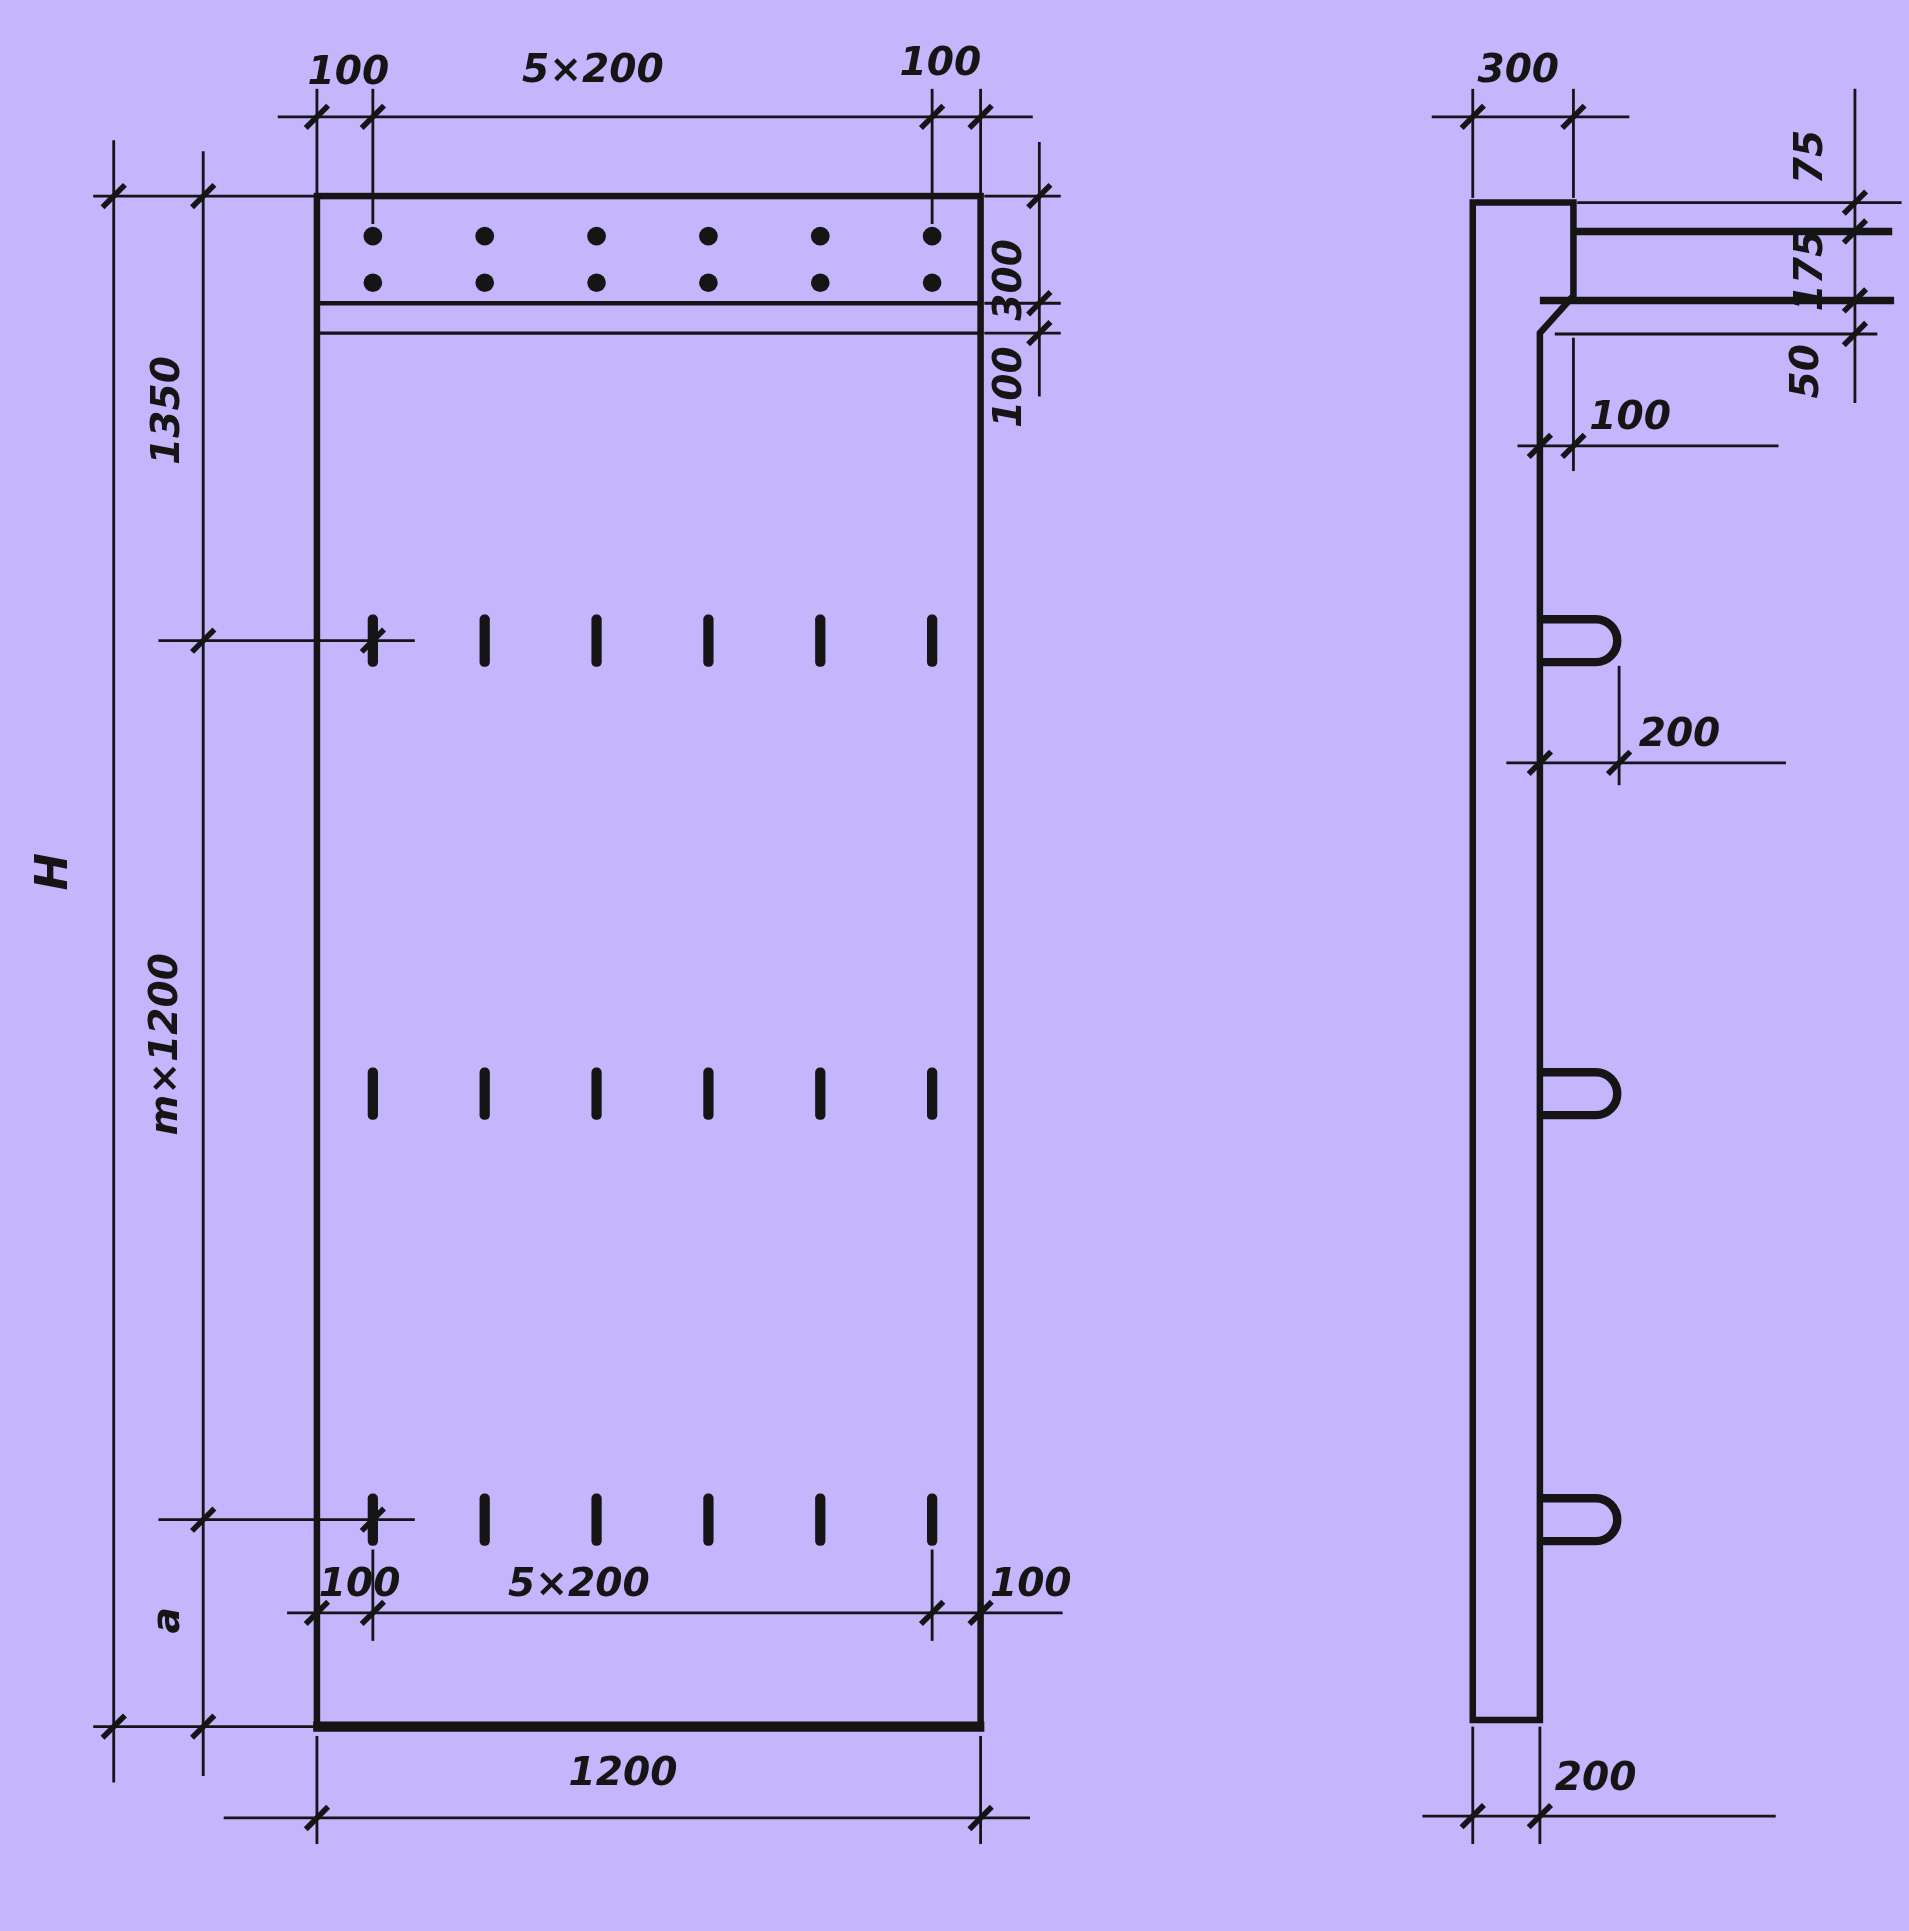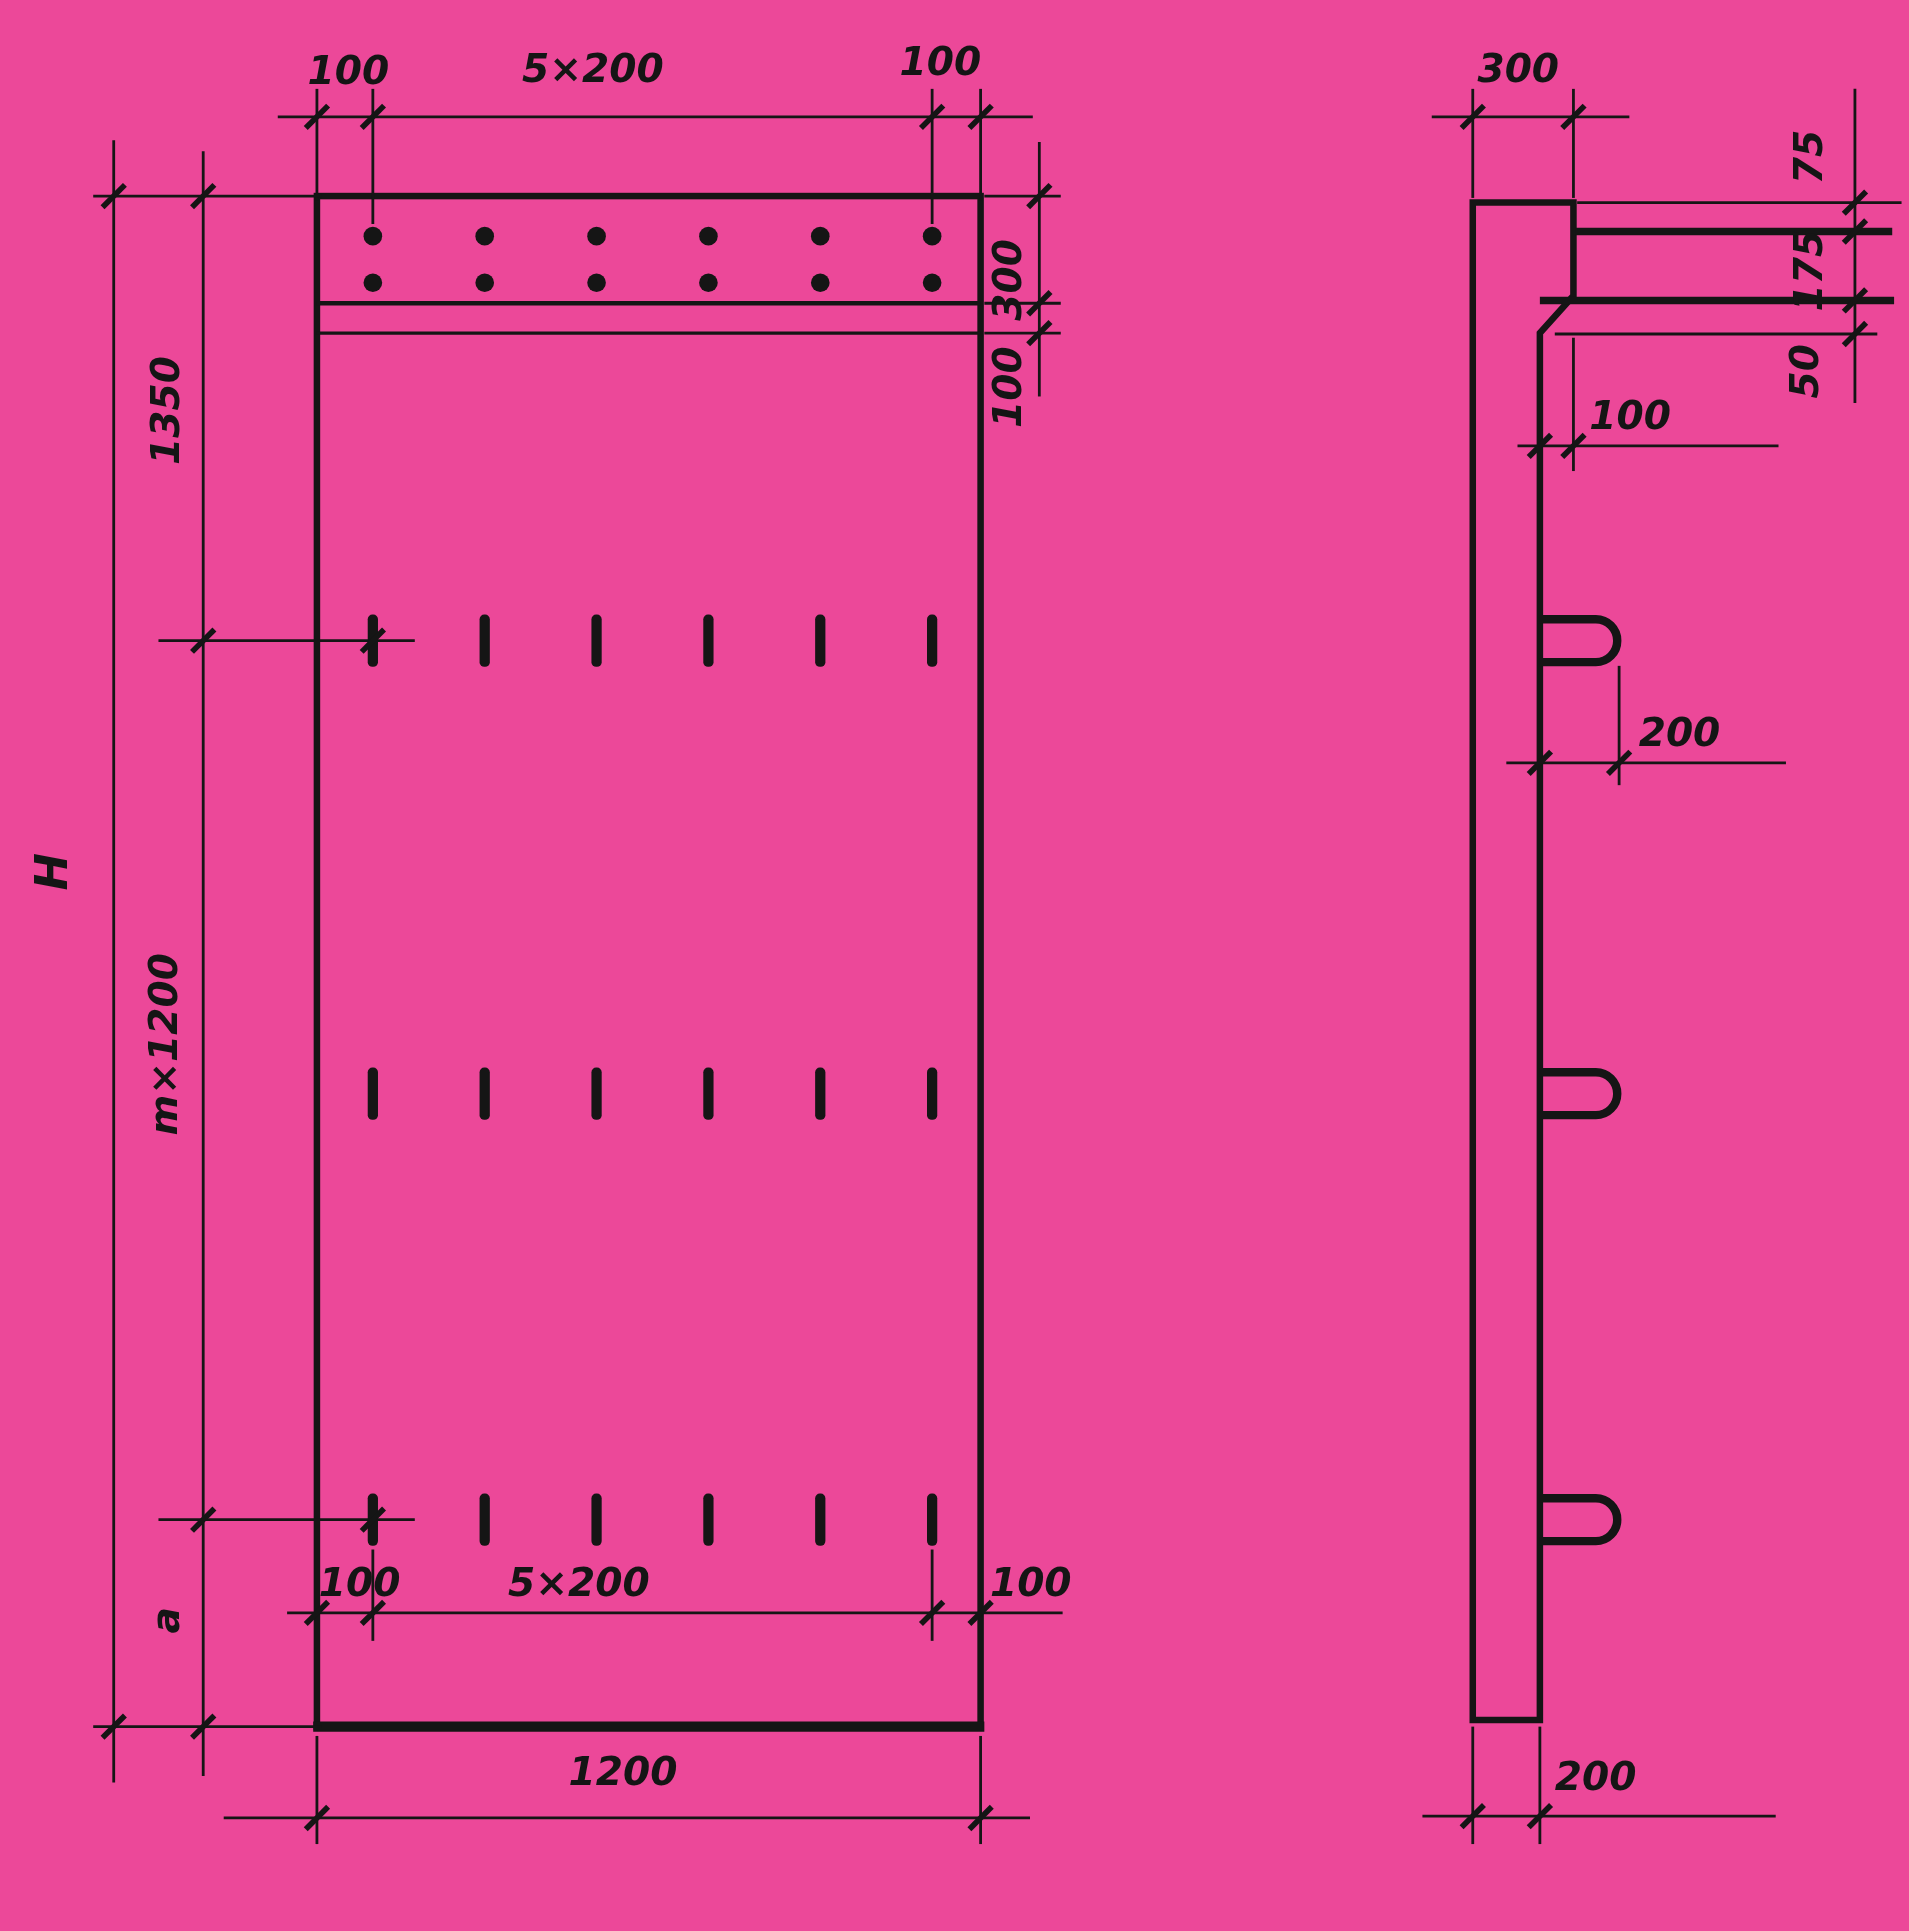--- a/index.html
+++ b/index.html
@@ -7,21 +7,21 @@
     padding:0;
     background:#ffffff;
     width:1909px;
     height:1932px;
     font-family:"DejaVu Sans", sans-serif;
   }
   .sheet{
     position:relative;
     width:1909px;
     height:1932px;
-    background:#ec4899;
+    background:#c4b5fd;
     overflow:hidden;
   }
   svg{display:block}
   text{
     font-family:"DejaVu Sans", sans-serif;
     font-style:italic;
     font-weight:600;
     fill:#151515;
   }
   .dim-label{font-size:42px;}

